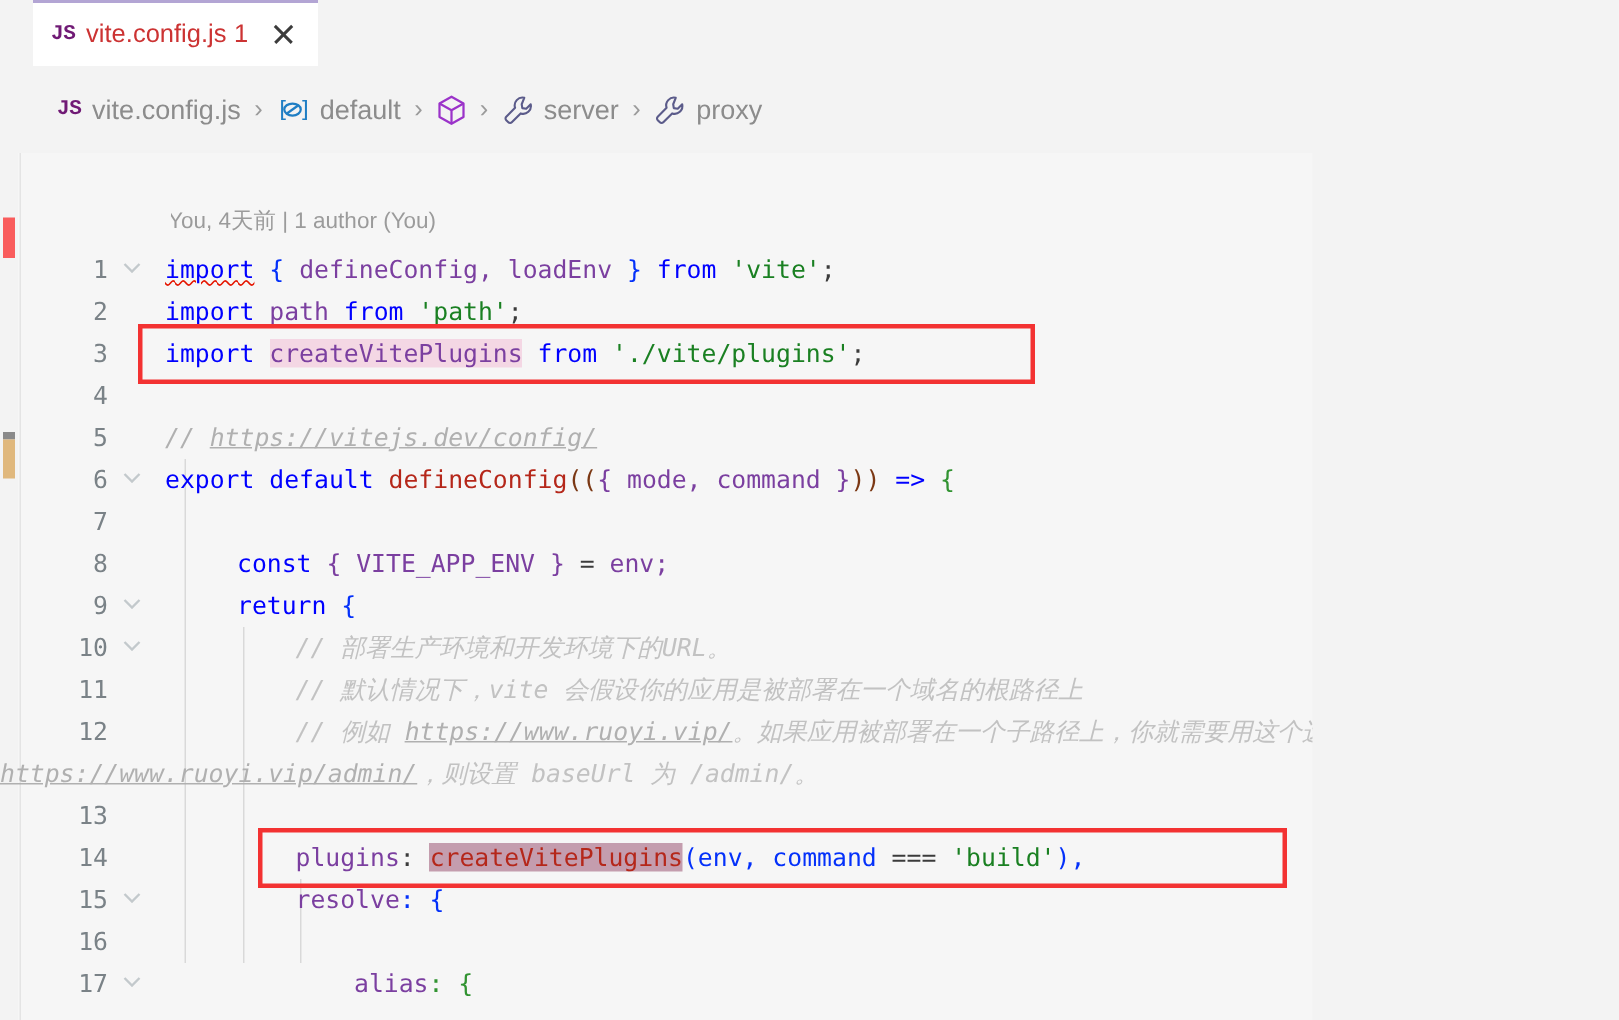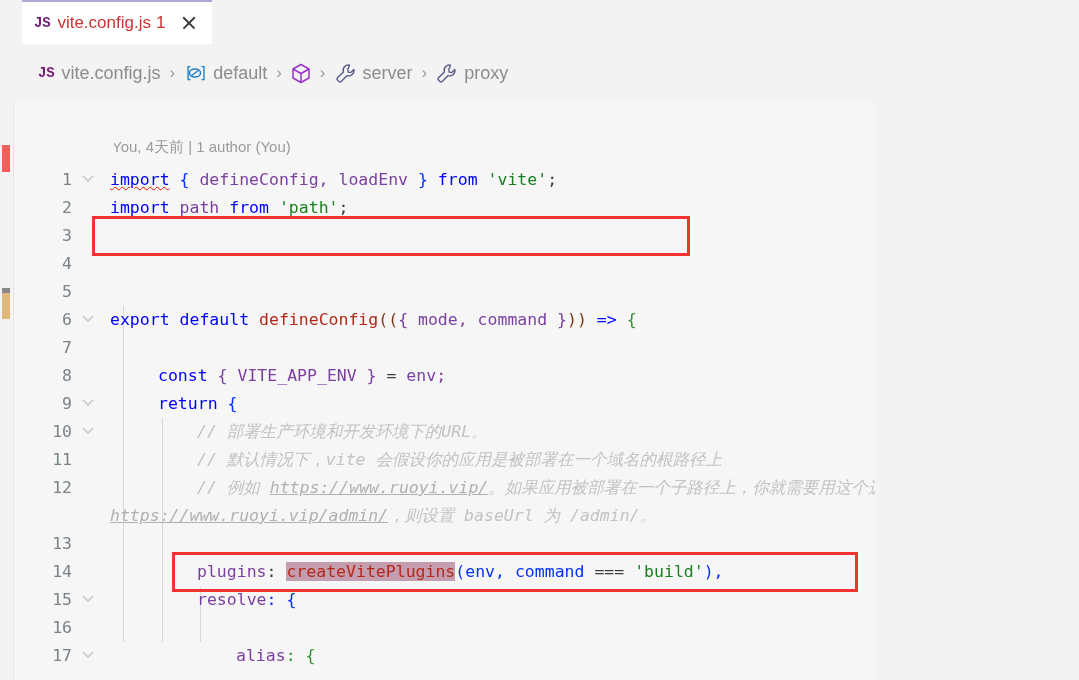--- a/index.html
+++ b/index.html
@@ -267,36 +267,38 @@
     <div class="iguide" style="left:123px; top:204px; height:336px;"></div>
     <div class="iguide" style="left:162px; top:316px; height:224px;"></div>
     <div class="iguide" style="left:200px; top:484px; height:56px;"></div>
 
     <div class="code">
 
       <div class="cl" style="top:64px;"><span class="kw squig">import</span><span class="punc"> </span><span class="brkt1">{</span><span class="var"> defineConfig, loadEnv </span><span class="brkt1">}</span><span class="kw"> from </span><span class="str">'vite'</span><span class="punc">;</span></div>
 
       <div class="cl" style="top:92px;"><span class="kw">import</span><span class="var"> path </span><span class="kw">from </span><span class="str">'path'</span><span class="punc">;</span></div>
 
-
+      <div class="cl" style="top:120px;"><span class="kw">import</span><span class="punc"> </span><span class="var hl-light">createVitePlugins</span><span class="kw"> from </span><span class="str">'./vite/plugins'</span><span class="punc">;</span></div>
+
+      <div class="cl" style="top:176px;"><span class="cmt">// </span><span class="cmt-link">https://vitejs.dev/config/</span></div>
 
       <div class="cl" style="top:204px;"><span class="kw">export</span><span class="punc"> </span><span class="kw">default</span><span class="punc"> </span><span class="fn">defineConfig</span><span class="brkt3">((</span><span class="var">{ mode, command }</span><span class="brkt3">)) </span><span class="kw">=&gt;</span><span class="brkt2"> {</span></div>
 
 
       <div class="cl" style="top:260px; padding-left:48px;"><span class="kw">const</span><span class="var"> { VITE_APP_ENV } </span><span class="op">=</span><span class="var"> env;</span></div>
 
       <div class="cl" style="top:288px; padding-left:48px;"><span class="kw">return</span><span class="brkt1"> {</span></div>
 
       <div class="cl cmt-cn" style="top:316px; padding-left:87px;">// 部署生产环境和开发环境下的URL。</div>
 
       <div class="cl cmt-cn" style="top:344px; padding-left:87px;">// 默认情况下，vite 会假设你的应用是被部署在一个域名的根路径上</div>
 
       <div class="cl" style="top:372px; padding-left:87px;"><span class="cmt-cn">// 例如 </span><span class="cmt-link" style="font-family:'DejaVu Sans Mono',monospace;">https://www.ruoyi.vip/</span><span class="cmt-cn">。如果应用被部署在一个子路径上，你就需要用这个选项指</span></div>
 
-      <div class="cl" style="top:400px; left:-110px; padding-left:110px;"><span class="cmt-link" style="font-family:'DejaVu Sans Mono',monospace;">https://www.ruoyi.vip/admin/</span><span class="cmt-cn">，则设置 baseUrl 为 /admin/。</span></div>
+      <div class="cl" style="top:400px; left:-110px; "><span class="cmt-link" style="font-family:'DejaVu Sans Mono',monospace;">https://www.ruoyi.vip/admin/</span><span class="cmt-cn">，则设置 baseUrl 为 /admin/。</span></div>
 
 
       <div class="cl" style="top:456px; padding-left:87px;"><span class="var">plugins</span><span class="punc">: </span><span class="fn hl-dark">createVitePlugins</span><span class="brkt1">(env, command </span><span class="op">===</span><span class="punc"> </span><span class="str">'build'</span><span class="brkt1">),</span></div>
 
       <div class="cl" style="top:484px; padding-left:87px;"><span class="var">resolve</span><span class="brkt1">: {</span></div>
 
 
       <div class="cl" style="top:540px; padding-left:126px;"><span class="var">alias</span><span class="brkt2">: {</span></div>
 
     </div>

